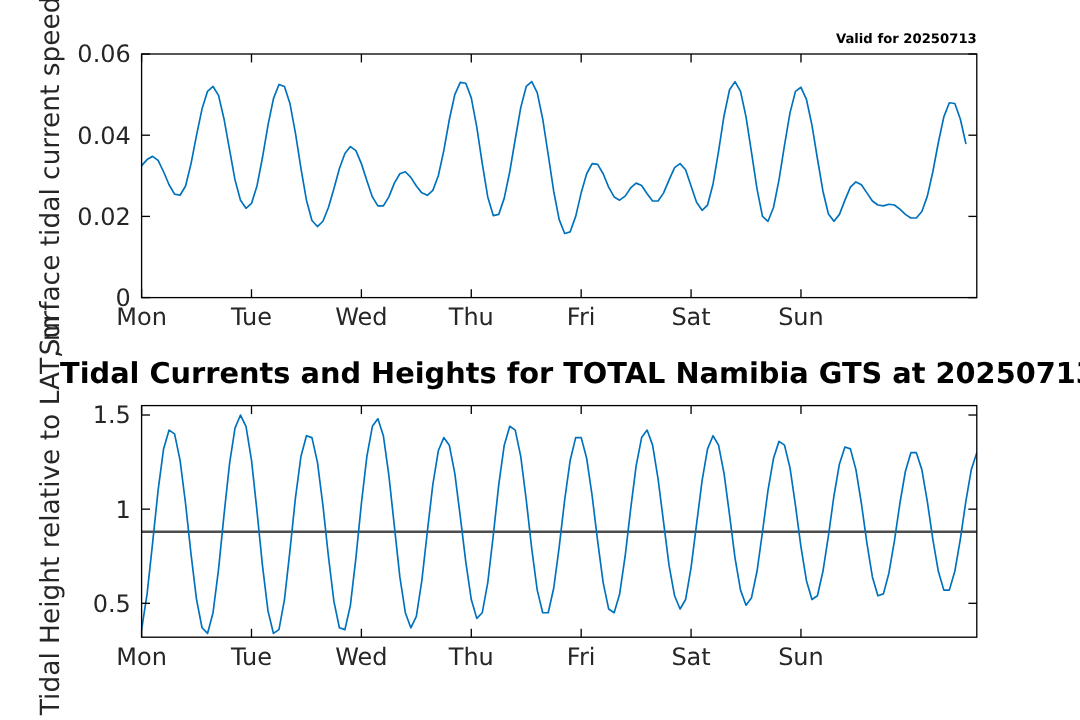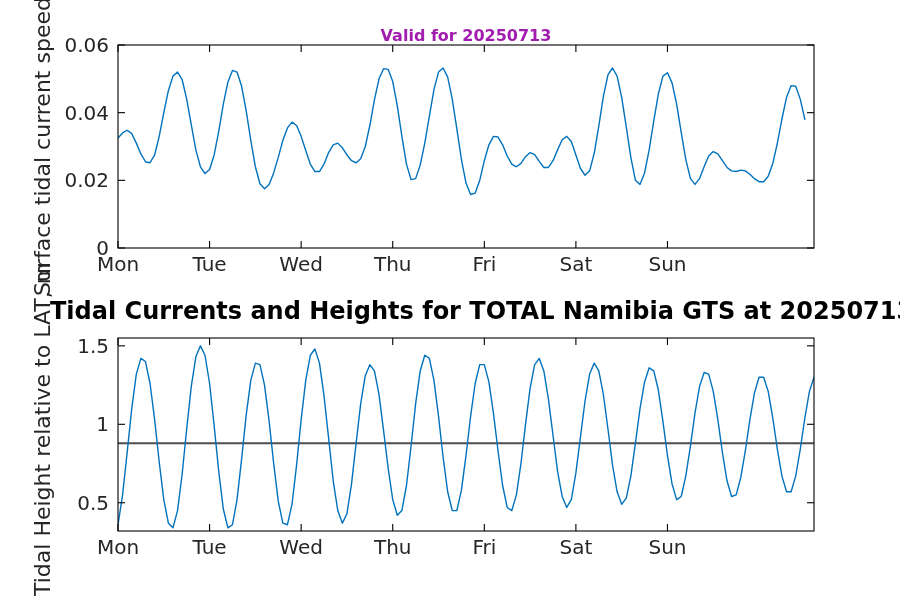--- a/index.html
+++ b/index.html
@@ -51,24 +51,24 @@
     top: 596px;
     transform: rotate(-90deg);
   }
 
   
   .subtitle-top {
     position: absolute;
     left: 118px;
     top: 26px;
     width: 696px;
-    text-align: center;
-    font-size: 16px;
+    text-align: right;
+    font-size: 11px;
     font-weight: bold;
-    color: #a21caf;
+    color: #000000;
     font-family: "DejaVu Sans", sans-serif;
   }
   .main-title {
     position: absolute;
     left: 50px;
     top: 297px;
     width: 850px;
     text-align: left;
     font-size: 24px;
     font-weight: bold;

